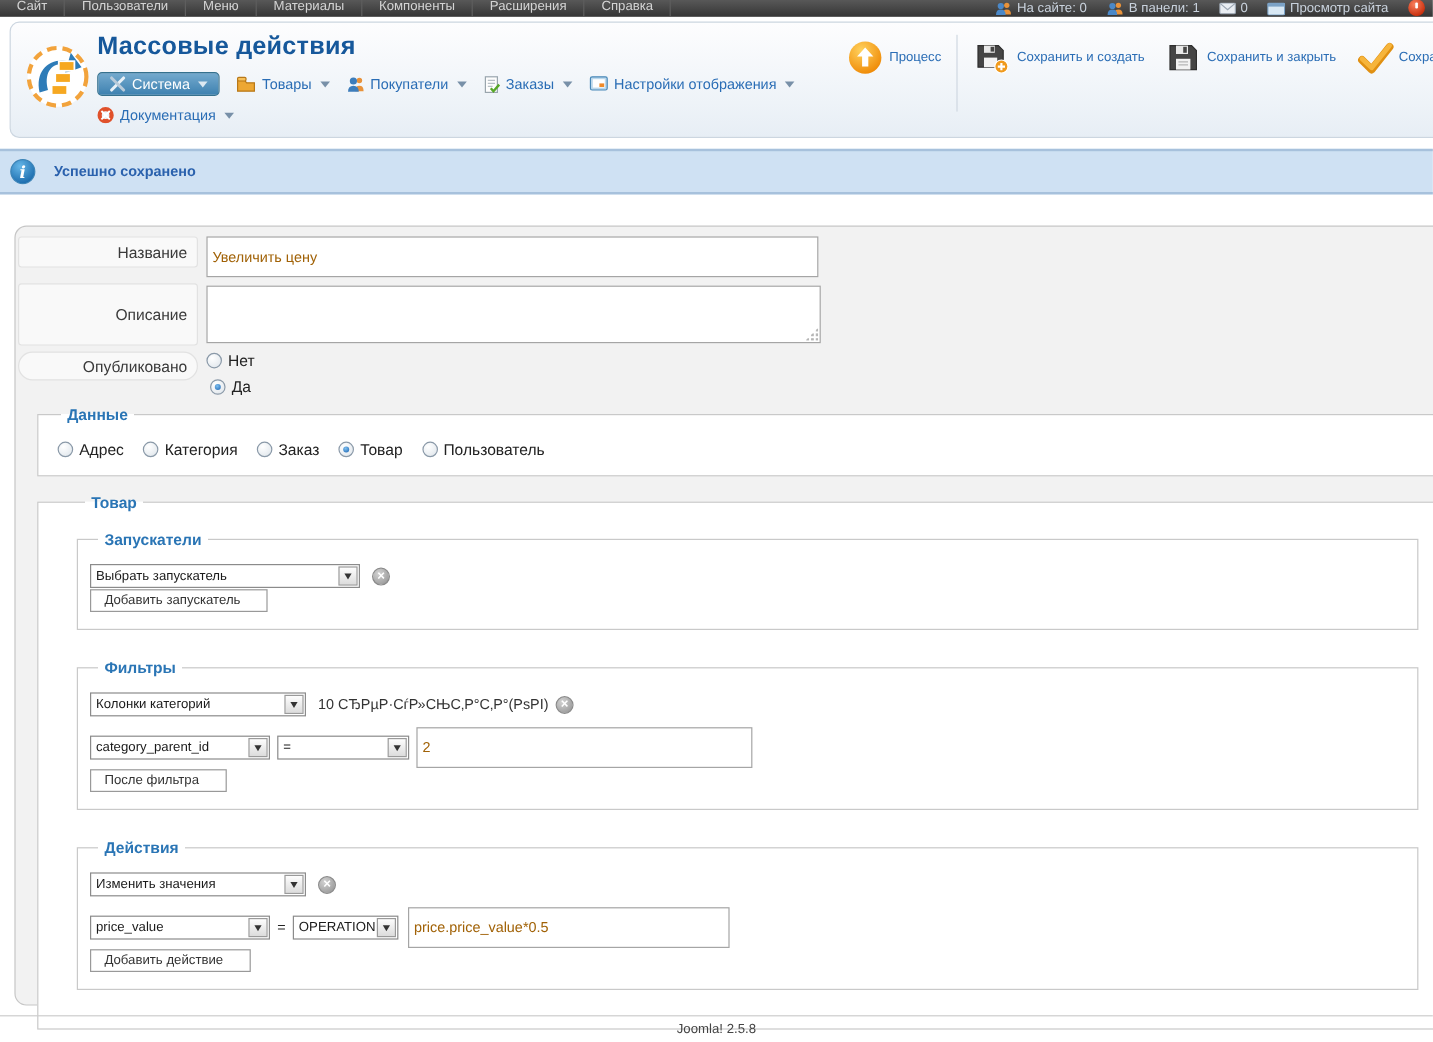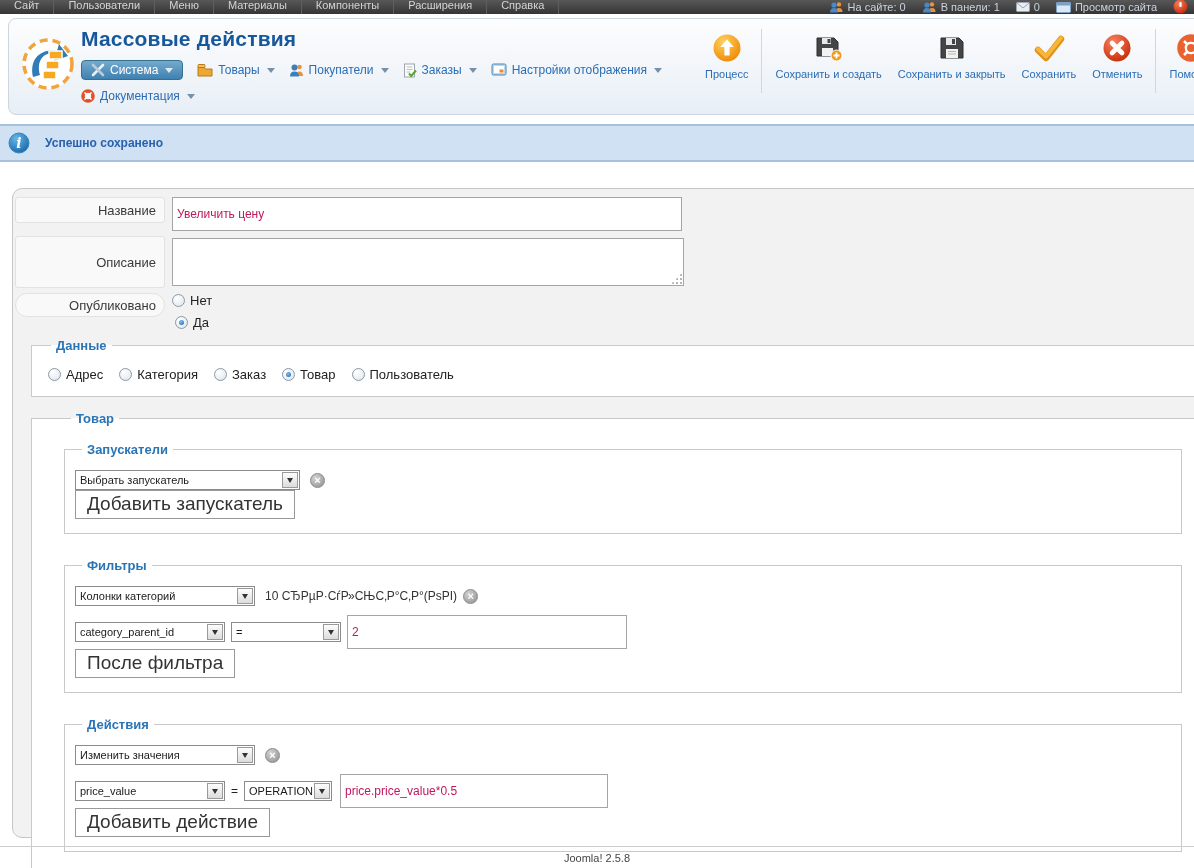--- a/index.html
+++ b/index.html
@@ -31,21 +31,21 @@
     color:#2a6db5; cursor:pointer; white-space:nowrap; }
   .vm-item.active { background:linear-gradient(#74aace,#3e81b0); border:1px solid #35718e;
     border-radius:4px; padding:2px 9px; color:#fff; }
   .caret { width:0; height:0; border-left:4px solid transparent; border-right:4px solid transparent;
     border-top:5px solid #7890a8; margin-left:2px; }
   .vm-item.active .caret { border-top-color:#dce9f2; }
   .vm-ic { display:inline-flex; }
 
   
   .toolbar { position:absolute; left:688px; top:8px; display:flex; align-items:flex-start; }
-  .tb-btn { display:flex; flex-direction:column; align-items:center; gap:4px;
+  .tb-btn { display:flex; flex-direction:row; align-items:center; gap:4px;
     padding:5px 8px; cursor:pointer; }
   .tb-btn .tb-label { font-size:11px; color:#2a6db5; white-space:nowrap; }
   .tb-sep { width:1px; background:#cfd8e1; height:64px; margin:2px 5px 0 5px; }
   .tb-ic { width:32px; height:32px; display:flex; align-items:center; justify-content:center; }
 
   
   .msgbar { position:absolute; left:0; top:124px; width:1194px; height:38px;
     background:#cfe1f3; border-top:2px solid #a7c1dc; border-bottom:2px solid #a7c1dc;
     display:flex; align-items:center; }
   .msg-ic { margin-left:8px; display:inline-flex; }
@@ -57,21 +57,21 @@
   .form-rows { padding:8px 0 0 2px; }
   .frow { display:flex; align-items:stretch; margin-bottom:5px; }
   .flabel { width:150px; background:#f9f9f9; border:1px solid #e2e2e2; border-radius:3px;
     display:flex; align-items:center; justify-content:flex-end; padding-right:8px;
     font-size:13px; color:#3a3a3a; }
   .frow1 .flabel { height:26px; }
   .frow2 .flabel { height:52px; }
   .frow3 .flabel { height:24px;border-radius:12px; }
   .fcontrol { margin-left:7px; display:flex; align-items:center; }
   input.text { height:20px; border:1px solid #a5a5a5; background:#fff; font-size:12px;
-    padding:16px 4px; font-family:inherit; color:#be185d; }
+    padding:16px 4px; font-family:inherit; color:#a16207; }
   .name-input { width:510px; }
   .ta-wrap { position:relative; }
   textarea.ta { width:512px; height:48px; border:1px solid #a5a5a5; resize:none;
     font-family:inherit; font-size:12px; padding:2px 4px; display:block; }
   .grip { position:absolute; right:2px; bottom:2px; width:11px; height:11px;
     background-image:radial-gradient(circle,#b5b5b5 1.1px,transparent 1.4px);
     background-size:4px 4px; clip-path:polygon(100% 0,100% 100%,0 100%); }
 
   .radio { width:13px; height:13px; border-radius:50%; border:1px solid #8a99a8;
     background:radial-gradient(circle at 35% 30%,#fff,#dde4ea); display:inline-block;
@@ -100,22 +100,22 @@
   .combo .cbtn { width:16px; margin:1px; border:1px solid #9a9a9a;
     background:linear-gradient(#fdfdfd,#dcdcdc); display:flex; align-items:center; justify-content:center; }
   .combo .cbtn::after { content:''; border-left:3.5px solid transparent;
     border-right:3.5px solid transparent; border-top:5px solid #333; }
   .w225{width:225px} .w180{width:180px} .w150{width:150px} .w110{width:110px} .w88{width:88px}
 
   .xdel { width:15px; height:15px; border-radius:50%; border:1px solid #8a8a8a;
     background:radial-gradient(circle at 35% 30%,#d2d2d2,#8f8f8f); color:#fff;
     font-size:11px; font-weight:bold; line-height:12px; text-align:center; cursor:pointer;
     flex:none; }
-  .btn { display:inline-block; border:1px solid #999; background:#fff; font-size:19px;
-    color:#333; padding:2px 11px 3px 11px; font-family:inherit; cursor:pointer; }
+  .btn { display:inline-block; border:1px solid #999; background:#fff; font-size:11px;
+    color:#333; padding:2px 22px 3px 11px; font-family:inherit; cursor:pointer; }
   .note { font-size:12px; color:#333; margin-left:10px; white-space:nowrap; }
   .eq { font-size:12px; color:#222; margin:0 6px; }
   .gap6 { margin-left:6px; } .gap8 { margin-left:8px; } .gap10 { margin-left:10px; }
 
   
   .footline { position:absolute; left:0; top:846px; width:1194px; border-top:1px solid #ccc; }
   .pfooter { position:absolute; left:0; top:852px; width:1194px; text-align:center;
     font-size:11px; color:#444; }
 </style>
 </head>

